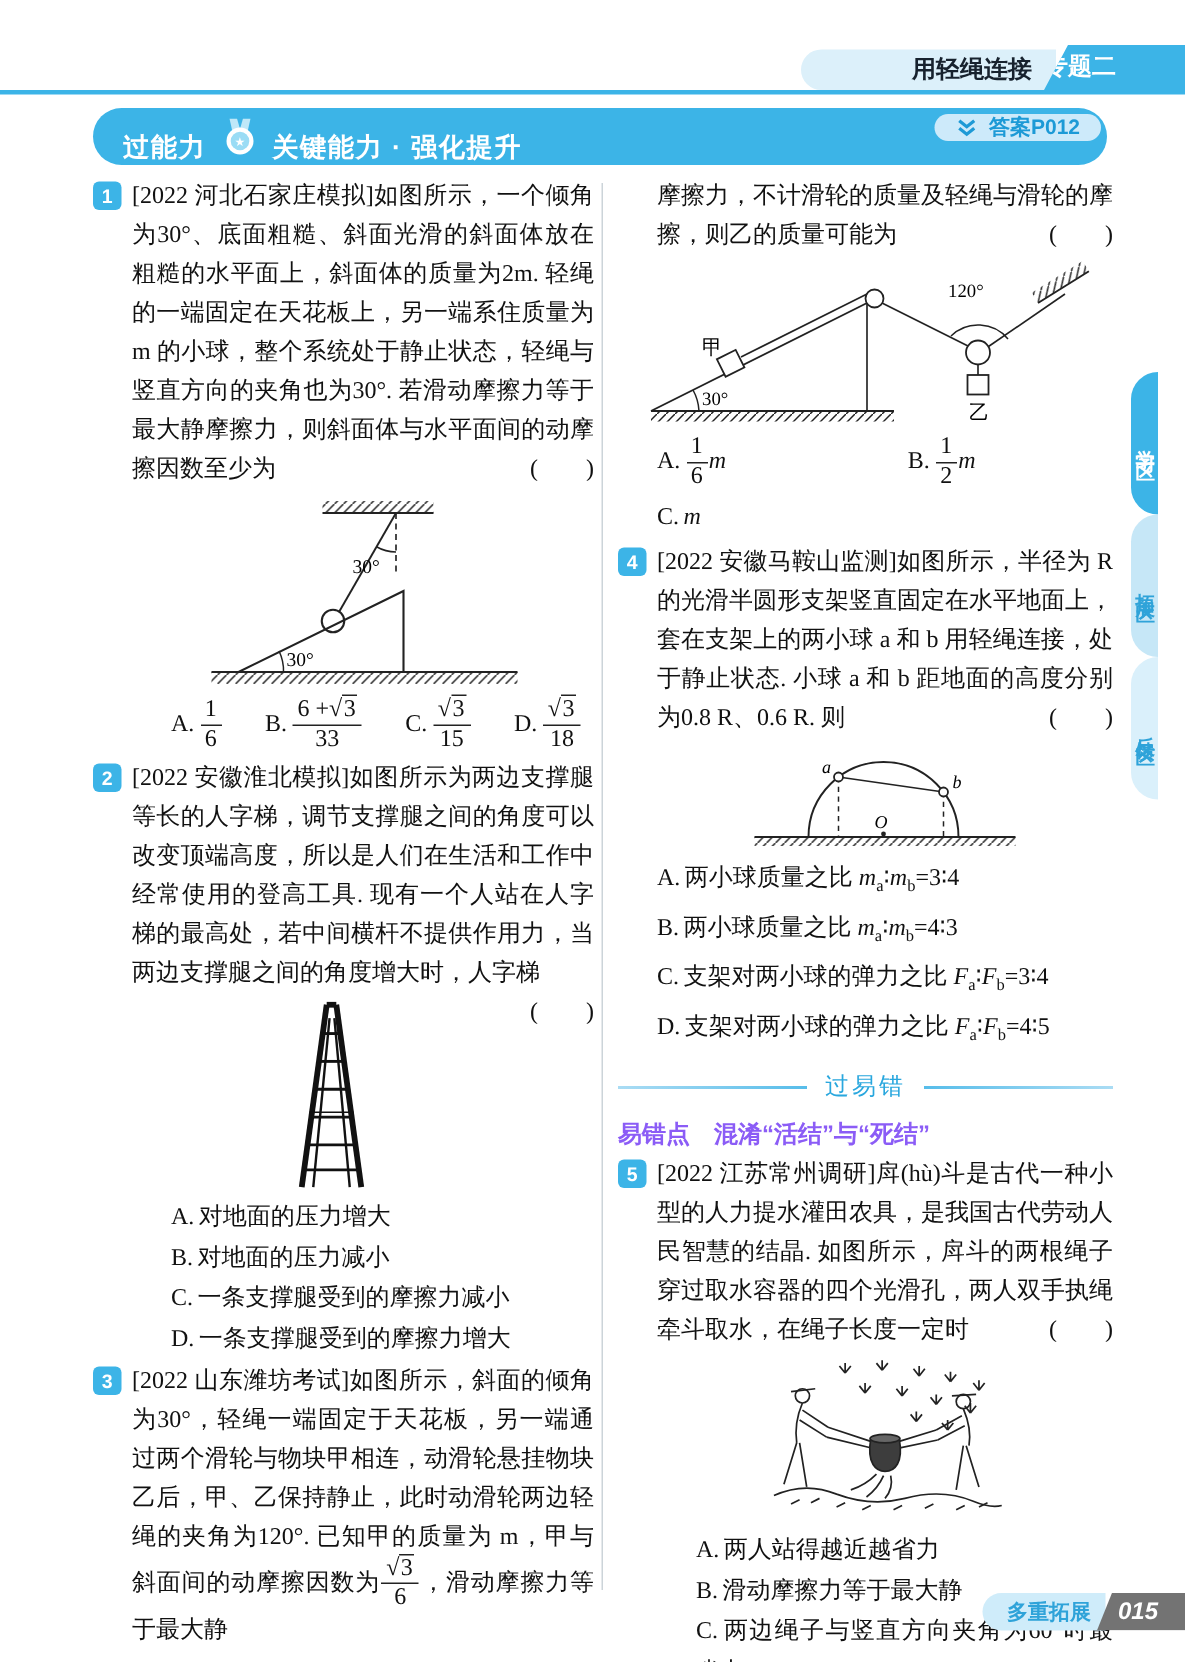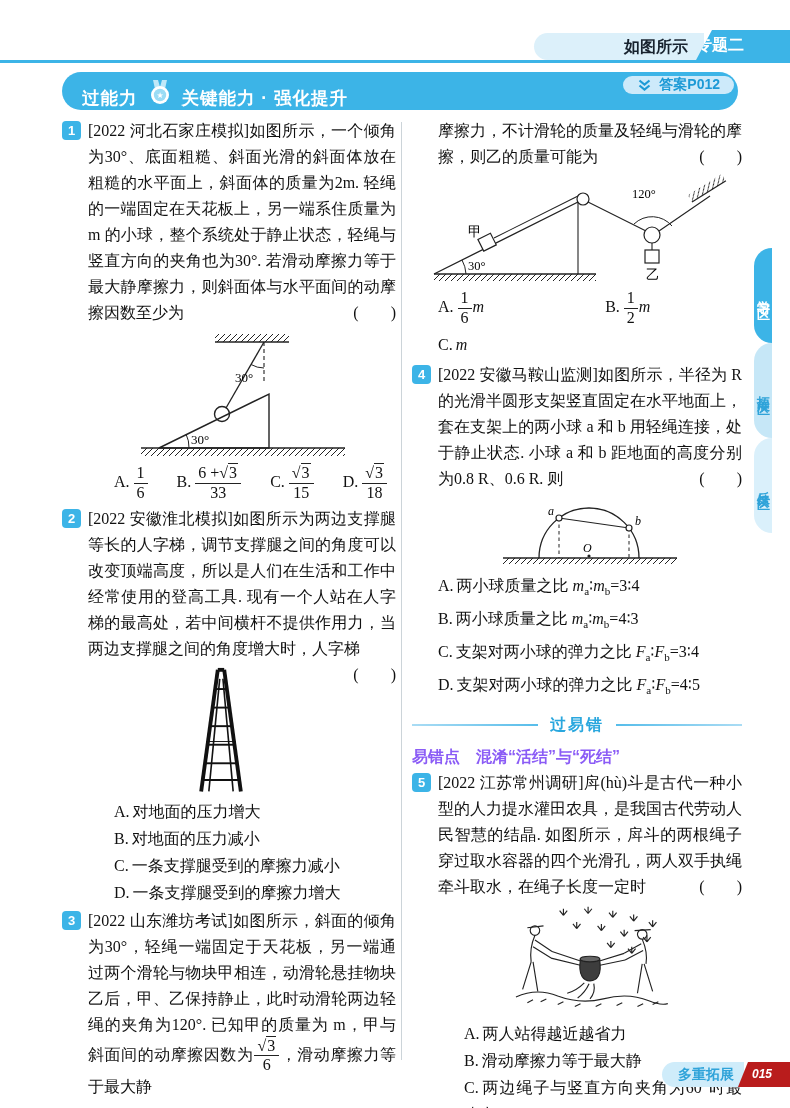--- a/index.html
+++ b/index.html
@@ -62,38 +62,38 @@
   .frac .den { display:block; padding-top:1px; }
   .sq { margin-right:0; }
   .rad { border-top:1.3px solid #222; padding:0 1px; }
   i.v { font-style:italic; }
   sub { font-size:11px; }
 
   
   .divider { display:flex; align-items:center; margin:8px 0 6px; }
   .divider .ln { flex:1; height:2px; background:linear-gradient(90deg,#aadcf4,#57bdea); }
   .divider .ln.r { background:linear-gradient(90deg,#57bdea,#aadcf4); }
-  .divider .dtxt { margin:0 12px; color:#29a7de; font-family:"Liberation Sans",sans-serif; font-weight:bold; font-size:16px; letter-spacing:2px; }
+  .divider .dtxt { margin:0 12px; color:#29a7de; font-family:"Liberation Sans",sans-serif; font-weight:normal; font-size:16px; letter-spacing:2px; }
   .mh { font-family:"Liberation Sans",sans-serif; font-weight:bold; font-size:16px; color:#8b5cf6; margin-bottom:0; }
   .mh .tag { margin-right:16px; }
 
   
   .footer { position:absolute; right:0; top:1062px; display:flex; align-items:stretch; height:25px;
     font-family:"Liberation Sans",sans-serif; }
   .f1 { background:#cfecfa; color:#2fa3d9; font-weight:bold; font-size:14px; line-height:25px;
     padding:0 10px 0 16px; border-radius:13px 0 0 13px; }
-  .f2 { background:#b91c1c; color:#fff; font-weight:bold; font-style:italic; font-size:12px; line-height:25px;
+  .f2 { background:#737373; color:#fff; font-weight:bold; font-style:italic; font-size:16px; line-height:25px;
     padding:0 18px 0 14px; clip-path:polygon(10px 0,100% 0,100% 100%,0 100%); margin-left:-6px; }
 </style>
 </head>
 <body>
 
 <div class="page">
 
-  <div class="unit-pill">如图所示</div>
+  <div class="unit-pill">用轻绳连接</div>
   <div class="topic-tab">专题二</div>
   <div class="top-rule"></div>
 
   <div class="hdr">
     <span class="badge">过能力</span>
     <span class="medal">
       <svg width="24" height="26" viewBox="0 0 24 26">
         <polygon points="5,0 10,0 12,7 7,9" fill="#bfe8f8"></polygon>
         <polygon points="19,0 14,0 12,7 17,9" fill="#bfe8f8"></polygon>
         <circle cx="12" cy="15" r="9" fill="#fff"></circle>

